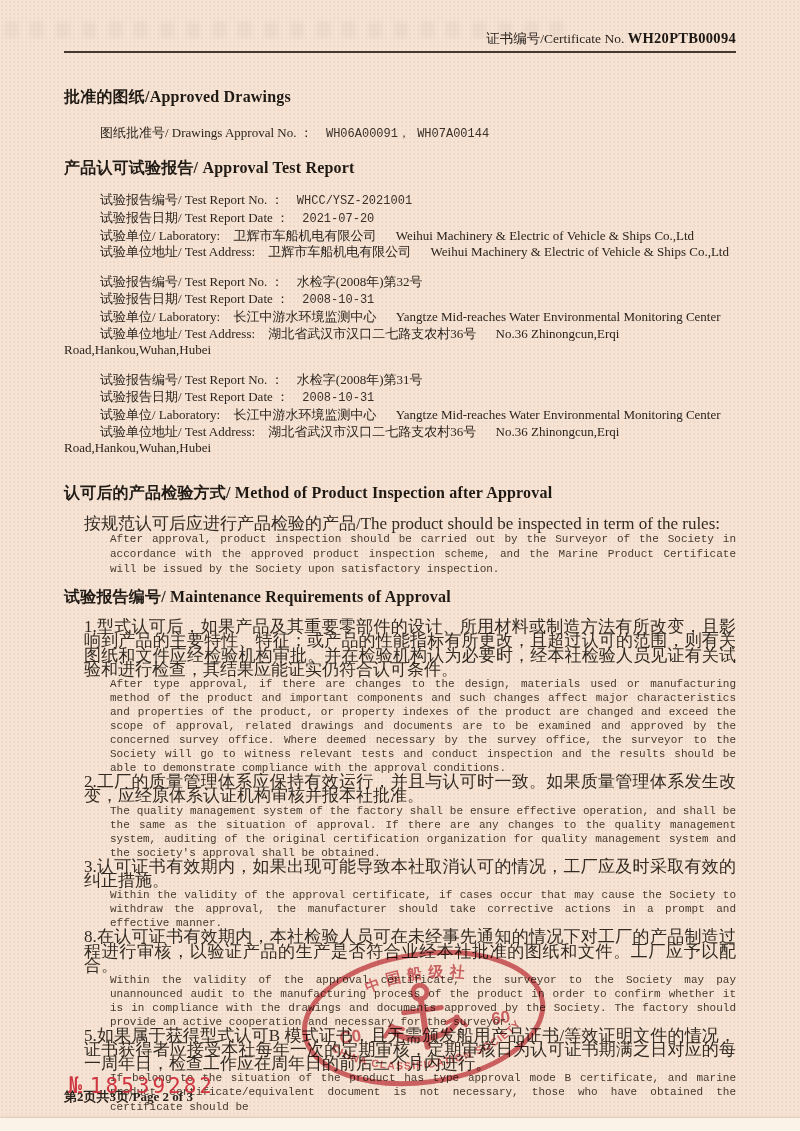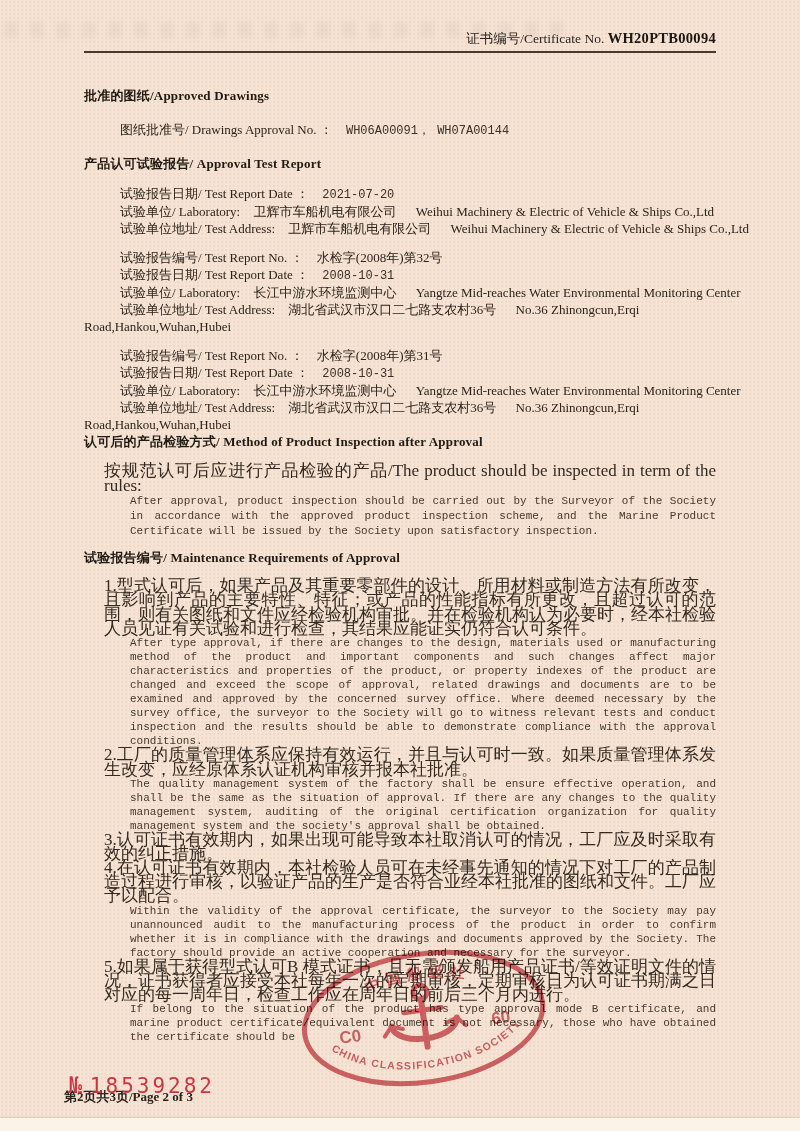--- a/index.html
+++ b/index.html
@@ -6,38 +6,38 @@
   .page{
     position:relative;width:800px;height:1131px;overflow:hidden;
     background-color:#f5e2d2;
     background-image:
       radial-gradient(rgba(214,166,136,.14) 1px, transparent 1.4px),
       repeating-linear-gradient(90deg, rgba(255,255,255,.10) 0 1px, transparent 1px 4px);
     background-size:4px 4px, auto;
     font-family:"Liberation Serif","DejaVu Serif",serif;
     color:#2b241e;
   }
-  .content{padding:0 84px;}
+  .content{padding:0 64px;}
   .hdr{margin-top:30px;padding-bottom:3px;border-bottom:2.5px solid #43392f;
        text-align:right;font-size:13.5px;color:#2a2420;}
   .hdr b{font-size:14.5px;letter-spacing:.3px;color:#1c1713;}
-  .sec-title{font-size:13px;font-weight:bold;color:#201a14;letter-spacing:.2px;}
+  .sec-title{font-size:16px;font-weight:bold;color:#201a14;letter-spacing:.2px;}
   .t-approved{margin-top:34px;position:relative;}
   .ghost{position:absolute;left:4px;top:22px;width:560px;height:16px;
          background:repeating-linear-gradient(90deg, rgba(120,100,90,.18) 0 14px, transparent 14px 26px);
          filter:blur(2.5px);opacity:.35;pointer-events:none;}
   .drawings-row{margin:16px 0 0 36px;font-size:13px;}
   .t-test{margin-top:16px;}
   .report{margin:13px 0 0 36px;font-size:13px;line-height:16.8px;}
   .report .row{white-space:nowrap;}
   .report .row.wrap{margin-left:-36px;}
   .val{margin-left:10px;}
   .val2{margin-left:16px;font-family:Liberation Serif, serif;}
   .typed{font-family:"Liberation Mono","DejaVu Sans Mono",monospace;font-size:12px;color:#39302a;}
-  .t-method{}
+  .t-method{margin-top:26px;}
   .intro{margin:13px 0 0 20px;line-height:14.8px;}
   .intro .cn,.m-item .cn{font-size:17px;color:#322a22;text-align:justify;}
   .intro .en,.m-item .en{font-family:"Liberation Mono","DejaVu Sans Mono",monospace;
        font-size:11px;color:#45392e;text-align:justify;margin-left:26px;}
   .t-maint{margin-top:11px;}
   .maint-block{margin:12px 0 0 20px;line-height:14.1px;}
   .page-num{position:absolute;left:64px;top:1088px;font-size:13px;font-weight:bold;color:#29211b;}
   .serial{position:absolute;left:68px;top:1072px;color:#cf3540;
           font-family:"DejaVu Sans Mono","Liberation Mono",monospace;
           font-size:21px;letter-spacing:3px;}
@@ -63,20 +63,24 @@
 
     <div class="drawings-row">
       <span>图纸批准号/ Drawings Approval No. ：</span>
       <span class="val typed">WH06A00091， WH07A00144</span>
     </div>
 
     <div class="sec-title t-test">产品认可试验报告/ Approval Test Report</div>
 
     <div class="report">
       <div class="row">
+        <span>试验报告编号/ Test Report No. ：</span>
+        <span class="val typed">WHCC/YSZ-2021001</span>
+      </div>
+      <div class="row">
         <span>试验报告日期/ Test Report Date ：</span>
         <span class="val typed">2021-07-20</span>
       </div>
       <div class="row">
         <span>试验单位/ Laboratory:</span>
         <span class="val">卫辉市车船机电有限公司</span>
         <span class="val2">Weihui Machinery &amp; Electric of Vehicle &amp; Ships Co.,Ltd</span>
       </div>
       <div class="row">
         <span>试验单位地址/ Test Address:</span>
@@ -142,23 +146,24 @@
       <div class="m-item">
         <div class="cn">1.型式认可后，如果产品及其重要零部件的设计、所用材料或制造方法有所改变，且影响到产品的主要特性、特征；或产品的性能指标有所更改，且超过认可的范围，则有关图纸和文件应经检验机构审批。并在检验机构认为必要时，经本社检验人员见证有关试验和进行检查，其结果应能证实仍符合认可条件。</div>
         <div class="en">After type approval, if there are changes to the design, materials used or manufacturing method of the product and important components and such changes affect major characteristics and properties of the product, or property indexes of the product are changed and exceed the scope of approval, related drawings and documents are to be examined and approved by the concerned survey office. Where deemed necessary by the survey office, the surveyor to the Society will go to witness relevant tests and conduct inspection and the results should be able to demonstrate compliance with the approval conditions.</div>
       </div>
       <div class="m-item">
         <div class="cn">2.工厂的质量管理体系应保持有效运行，并且与认可时一致。如果质量管理体系发生改变，应经原体系认证机构审核并报本社批准。</div>
         <div class="en">The quality management system of the factory shall be ensure effective operation, and shall be the same as the situation of approval. If there are any changes to the quality management system, auditing of the original certification organization for quality management system and the society's approval shall be obtained.</div>
       </div>
       <div class="m-item">
         <div class="cn">3.认可证书有效期内，如果出现可能导致本社取消认可的情况，工厂应及时采取有效的纠正措施。</div>
-      </div>
-      <div class="m-item">
-        <div class="cn">4.在认可证书有效期内，本社检验人员可在未经事先通知的情况下对工厂的产品制造过程进行审核，以验证产品的生产是否符合业经本社批准的图纸和文件。工厂应予以配合。</div>
+        <div class="en">Within the validity of the approval certificate, if cases occur that may cause the Society to withdraw the approval, the manufacturer should take corrective actions in a prompt and effective manner.</div>
+      </div>
+      <div class="m-item">
+        <div class="cn">8.在认可证书有效期内，本社检验人员可在未经事先通知的情况下对工厂的产品制造过程进行审核，以验证产品的生产是否符合业经本社批准的图纸和文件。工厂应予以配合。</div>
         <div class="en">Within the validity of the approval certificate, the surveyor to the Society may pay unannounced audit to the manufacturing process of the product in order to confirm whether it is in compliance with the drawings and documents approved by the Society. The factory should provide an active cooperation and necessary for the surveyor.</div>
       </div>
       <div class="m-item">
         <div class="cn">5.如果属于获得型式认可B 模式证书，且无需颁发船用产品证书/等效证明文件的情况，证书获得者应接受本社每年一次的定期审核，定期审核日为认可证书期满之日对应的每一周年日，检查工作应在周年日的前后三个月内进行。</div>
         <div class="en">If belong to the situation of the product has type approval mode B certificate, and marine product certificate/equivalent document is not necessary, those who have obtained the certificate should be</div>
       </div>
     </div>
 
   </div>
 

